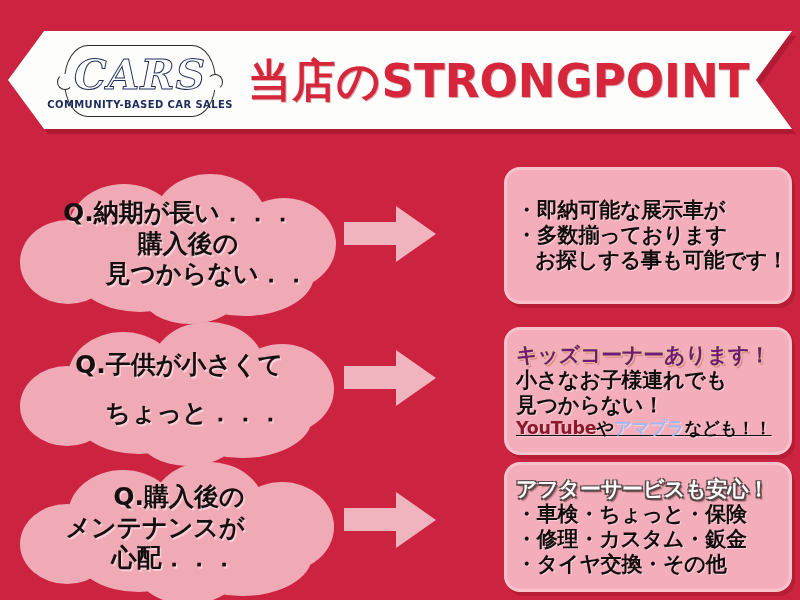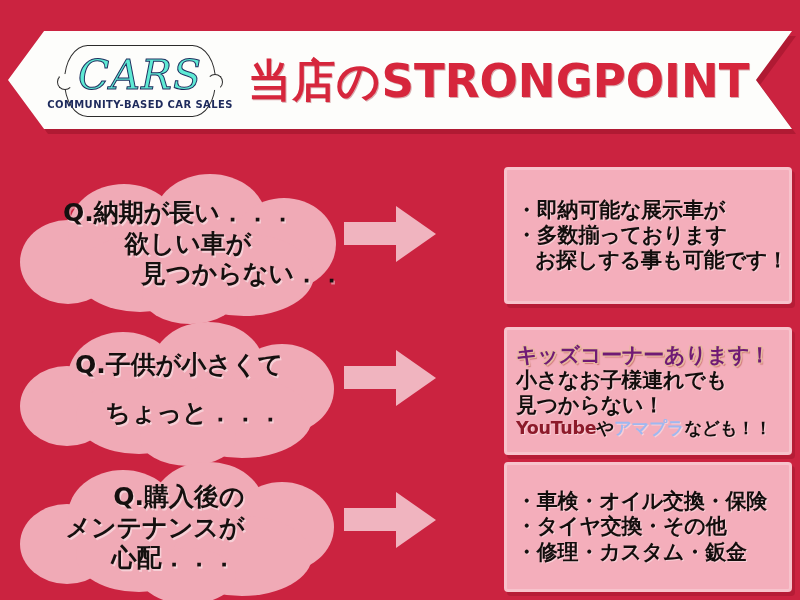--- a/index.html
+++ b/index.html
@@ -36,22 +36,22 @@
   .logo-frame:before,.logo-frame:after{
     content:"";position:absolute;width:14px;height:14px;
     background:#fdfdfb;border:1.6px solid #2b2b2b;
     border-radius:50%;
   }
   .logo-frame:before{left:-8px;top:calc(50% - 7px);border-right-color:#fdfdfb;border-top-color:#fdfdfb;}
   .logo-frame:after{right:-8px;top:calc(50% - 7px);border-left-color:#fdfdfb;border-bottom-color:#fdfdfb;}
   #logo-cars{
     position:relative;z-index:2;
     font-family:"DejaVu Serif","Liberation Serif",serif;
-    font-weight:normal;font-style:italic;font-size:41px;
-    color:#5eead4;letter-spacing:1px;line-height:1;
+    font-weight:bold;font-style:italic;font-size:41px;
+    color:#ffffff;letter-spacing:1px;line-height:1;
     -webkit-text-stroke:1px #1d2a5c;
     margin-top:2px;
     text-align:right;
   }
   #logo-sub{
     position:relative;z-index:2;
     font-size:10px;font-weight:bold;color:#1d2a5c;
     letter-spacing:.4px;margin-top:3px;white-space:nowrap;
   }
 
@@ -78,21 +78,21 @@
   .cloud-shape span{
     position:absolute;background:#f0aab6;border-radius:50%;
   }
   .cloud-text{
     position:relative;
     font-size:25px;font-weight:bold;color:#15100f;
     line-height:1.22;text-align:center;white-space:nowrap;
     text-shadow:1.5px 1.5px 0 rgba(255,255,255,.45);
   }
   .cloud-text .l2{margin-left:18px;}
-  .cloud-text .l3{margin-left:56px;text-align:right;}
+  .cloud-text .l3{margin-left:56px;}
   .cloud-text .l3b{margin-left:30px;margin-top:17px;}
   .cloud-text .l2c{margin-left:-10px;}
   .cloud-text .l3c{margin-left:-48px;}
 
   
   .arrow{position:absolute;z-index:2;}
   .arrow .shaft{
     position:absolute;left:0;top:16px;width:58px;height:23px;
     background:#f0b4bf;
   }
@@ -101,21 +101,21 @@
     border-top:28px solid transparent;
     border-bottom:28px solid transparent;
     border-left:40px solid #f0b4bf;
   }
 
   
   .abox{
     position:absolute;z-index:3;
     background:#f4aebb;
     border:3px solid #f7c3cc;
-    border-radius:4px;
+    border-radius:16px;
     box-shadow:3px 4px 0 rgba(130,12,28,.28);
     display:flex;flex-direction:column;justify-content:center;
     padding:4px 9px;box-sizing:border-box;
   }
   .aline{
     font-size:21px;font-weight:bold;color:#130e0d;
     line-height:1.2;white-space:nowrap;letter-spacing:-.2px;
     text-shadow:1.2px 1.2px 0 rgba(255,255,255,.4);
   }
   .aline.indent{padding-left:19px;}
@@ -126,21 +126,21 @@
       -1.4px 1.4px 0 #e8b9a0, 1.4px 1.4px 0 #e8b9a0,
       2px 2px 1px rgba(160,60,40,.45);
   }
   .aline.hi-white{
     color:#ffffff;
     text-shadow:
       -1.5px -1.5px 0 #5a4a4a, 1.5px -1.5px 0 #5a4a4a,
       -1.5px 1.5px 0 #5a4a4a, 1.5px 1.5px 0 #5a4a4a,
       2.5px 2.5px 1px rgba(90,40,45,.4);
   }
-  .aline.small{font-size:17.5px;letter-spacing:-.3px;}
+  .aline.small{font-size:17.5px;letter-spacing:-.3px;text-decoration:underline;}
   .yt{color:#8c1a2a;}
   .amz{color:#9fb8f0;}
 </style>
 </head>
 <body>
 
 <div id="banner-shadow"></div>
 <div id="banner-inner"></div>
 
 <div id="logo-wrap">
@@ -159,21 +159,21 @@
     <span style="left:6px;top:46px;width:96px;height:84px;"></span>
     <span style="left:54px;top:10px;width:112px;height:94px;"></span>
     <span style="left:140px;top:0px;width:112px;height:90px;"></span>
     <span style="left:218px;top:24px;width:104px;height:92px;"></span>
     <span style="left:62px;top:62px;width:128px;height:76px;"></span>
     <span style="left:160px;top:60px;width:140px;height:82px;"></span>
     <span style="left:128px;top:92px;width:96px;height:58px;"></span>
   </div>
   <div class="cloud-text">
     <div>Q.納期が長い．．．</div>
-    <div class="l2">欲しい車が</div>
+    <div class="l2">購入後の</div>
     <div class="l3">見つからない．．</div>
   </div>
 </div>
 
 <div class="arrow" style="left:344px;top:206px;width:98px;height:56px;">
   <div class="shaft"></div>
   <div class="head"></div>
 </div>
 
 <div class="abox" style="left:504px;top:167px;width:288px;height:137px;">
@@ -226,16 +226,17 @@
     <div class="l2c">心配．．．</div>
   </div>
 </div>
 
 <div class="arrow" style="left:344px;top:492px;width:98px;height:56px;">
   <div class="shaft"></div>
   <div class="head"></div>
 </div>
 
 <div class="abox" style="left:504px;top:462px;width:288px;height:130px;">
-  <div class="aline">・車検・オイル交換・保険</div>
+  <div class="aline hi-white">アフターサービスも安心！</div>
+  <div class="aline">・車検・ちょっと・保険</div>
+  <div class="aline">・修理・カスタム・鈑金</div>
   <div class="aline">・タイヤ交換・その他</div>
-  <div class="aline">・修理・カスタム・鈑金</div>
 </div>
 
 </body></html>

